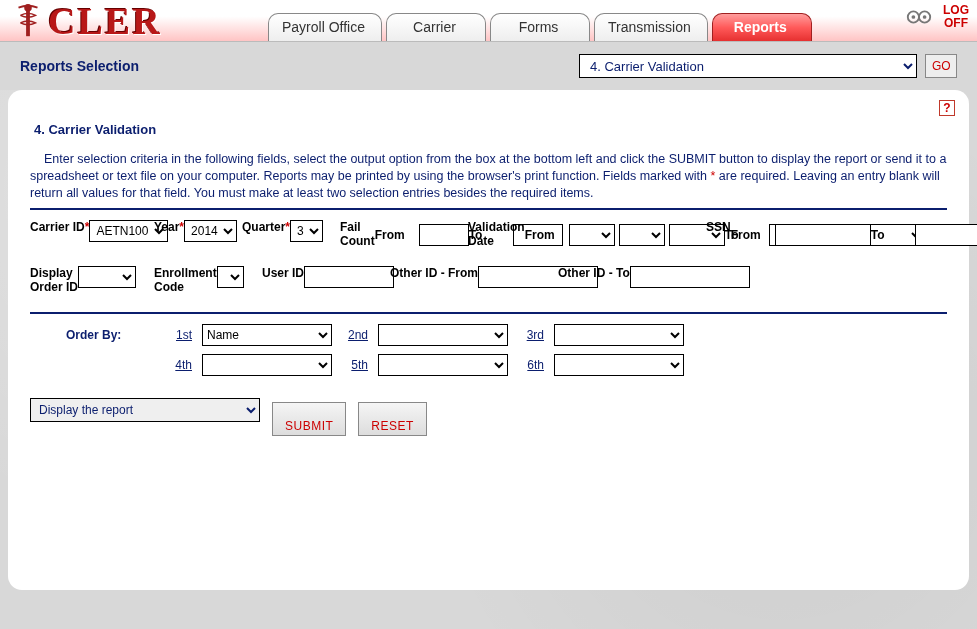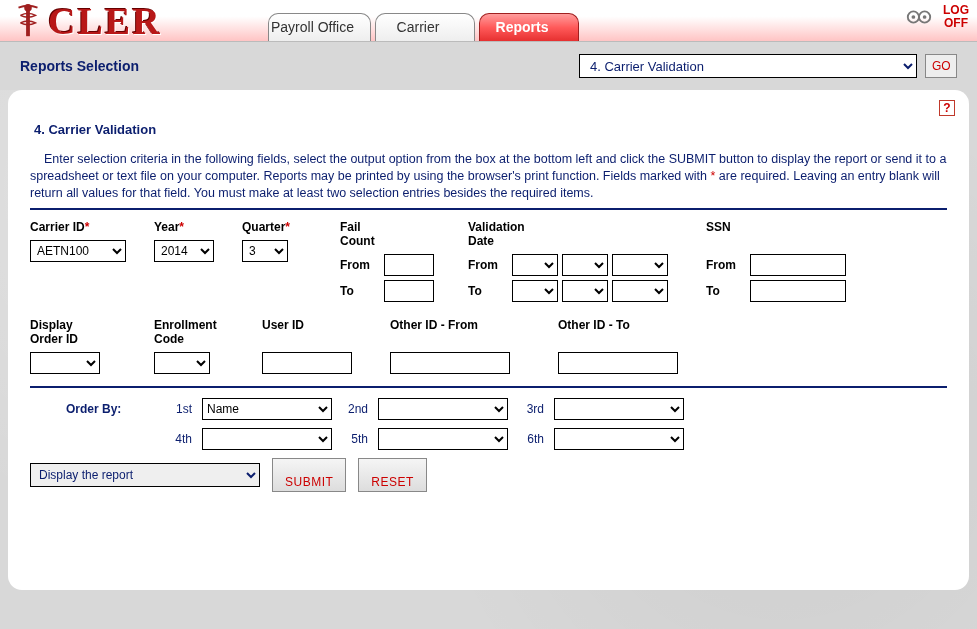--- a/index.html
+++ b/index.html
@@ -49,21 +49,21 @@
     display: flex;
     align-items: flex-end;
     position: absolute;
     bottom: 0;
     left: 268px;
   }
   .tab {
     border: 1px solid #888;
     border-bottom: none;
     border-radius: 10px 10px 0 0;
-    padding: 4px 16px 5px 2px;
+    padding: 4px 16px 5px 13px;
     margin-right: 4px;
     background: linear-gradient(180deg,#fff 0%, #eee 100%);
     font-size: 14px;
     color: #333;
     cursor: pointer;
     min-width: 100px;
     text-align: center;
     height: 28px;
     line-height: 18px;
   }
@@ -180,63 +180,65 @@
 
   
   .form-row {
     display: flex;
     gap: 18px;
     margin-bottom: 12px;
     align-items: flex-start;
     color: #000;
     font-size: 12px;
   }
-  .col { display: flex; flex-direction: column; }
+  .col { display: flex; flex-direction: row; }
   .lbl { font-weight: bold; margin-bottom: 6px; font-size: 12px; white-space: nowrap;}
   .lbl .req { color: #cc0000; }
   .field select, .field input[type="text"] {
     border: 1px solid #000;
     height: 22px;
     font-size: 12px;
     background: #fff;
     padding: 0 2px;
   }
   .ft-row { display:flex; align-items:center; margin-bottom:4px;}
   .ft-lbl { font-weight:bold; width:44px; font-size:12px;}
 
   .order-row { display:flex; align-items:center; gap:10px; margin-bottom:8px;margin-left:36px;}
   .order-label { color:#0b1e6e; font-weight:bold; font-size:12px; width:90px;}
-  .ord-n { color:#0b1e6e; font-size:12px; width:26px; text-align:right;}
+  .ord-n { color:#0b1e6e; font-size:12px; width:26px; text-align:right;text-decoration:underline;}
   .ord-sel { width:130px; height:22px; border:1px solid #000; background:#fff; font-size:12px;}
 
   .checkbox-row { color:#0b1e6e; font-size:12px; margin:14px 0 20px 0; display:flex; align-items:center;}
   .checkbox-row input { margin-left:6px; width:16px; height:16px;}
 
   .action-row { display:flex; align-items:center; gap:12px;}
   .action-row select { width:230px; height:24px; border:1px solid #000; font-size:12px; color:#0b1e6e; padding-left:4px;}
-  .btn { height:24px; padding:16px 12px; border:1px solid #888; background:linear-gradient(#f5f5f5,#ddd); color:#cc0000; font-size:12px; cursor:pointer; letter-spacing:0.5px;}
+  .btn { height:24px; padding:16px 12px; border:1px solid #888; background:linear-gradient(#f5f5f5,#ddd); color:#cc0000; font-size:12px; cursor:pointer; letter-spacing:0.5px;margin-top:18px;}
 
 </style>
 </head>
 <body>
 
 <div class="header">
   <div class="logo">
     <svg class="logo-icon" viewBox="0 0 32 40">
       <circle cx="16" cy="6" r="4" fill="#a02020"></circle>
       <rect x="14" y="8" width="4" height="28" fill="#a02020"></rect>
       <path d="M6 6 Q16 2 26 6" stroke="#a02020" stroke-width="2" fill="none"></path>
       <path d="M8 14 Q16 10 24 14 Q16 18 8 14" stroke="#a02020" stroke-width="1.5" fill="none"></path>
       <path d="M8 22 Q16 18 24 22 Q16 26 8 22" stroke="#a02020" stroke-width="1.5" fill="none"></path>
     </svg>
     <span class="logo-text">CLER</span>
   </div>
   <div class="tabs">
     <div class="tab">Payroll Office</div>
     <div class="tab">Carrier</div>
+    <div class="tab">Forms</div>
+    <div class="tab">Transmission</div>
     <div class="tab active">Reports</div>
   </div>
   <div class="right-head">
     <svg class="gear-icon" viewBox="0 0 30 22">
       <circle cx="9" cy="11" r="6" fill="none" stroke="#777" stroke-width="2"></circle>
       <circle cx="9" cy="11" r="2" fill="#777"></circle>
       <circle cx="21" cy="11" r="6" fill="none" stroke="#777" stroke-width="2"></circle>
       <circle cx="21" cy="11" r="2" fill="#777"></circle>
     </svg>
     <div class="logoff">

